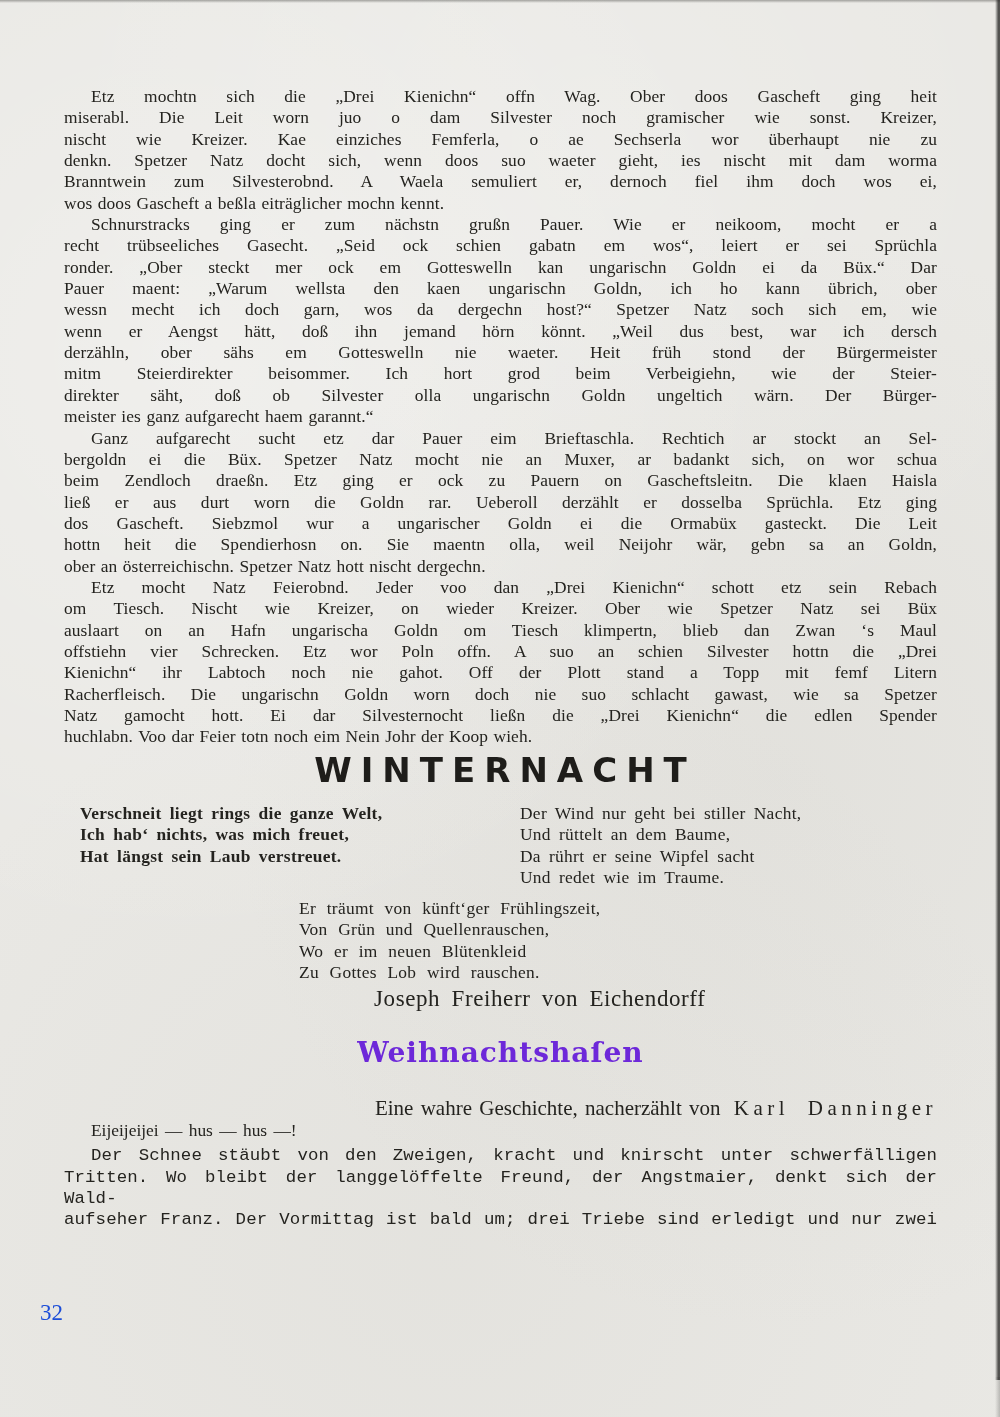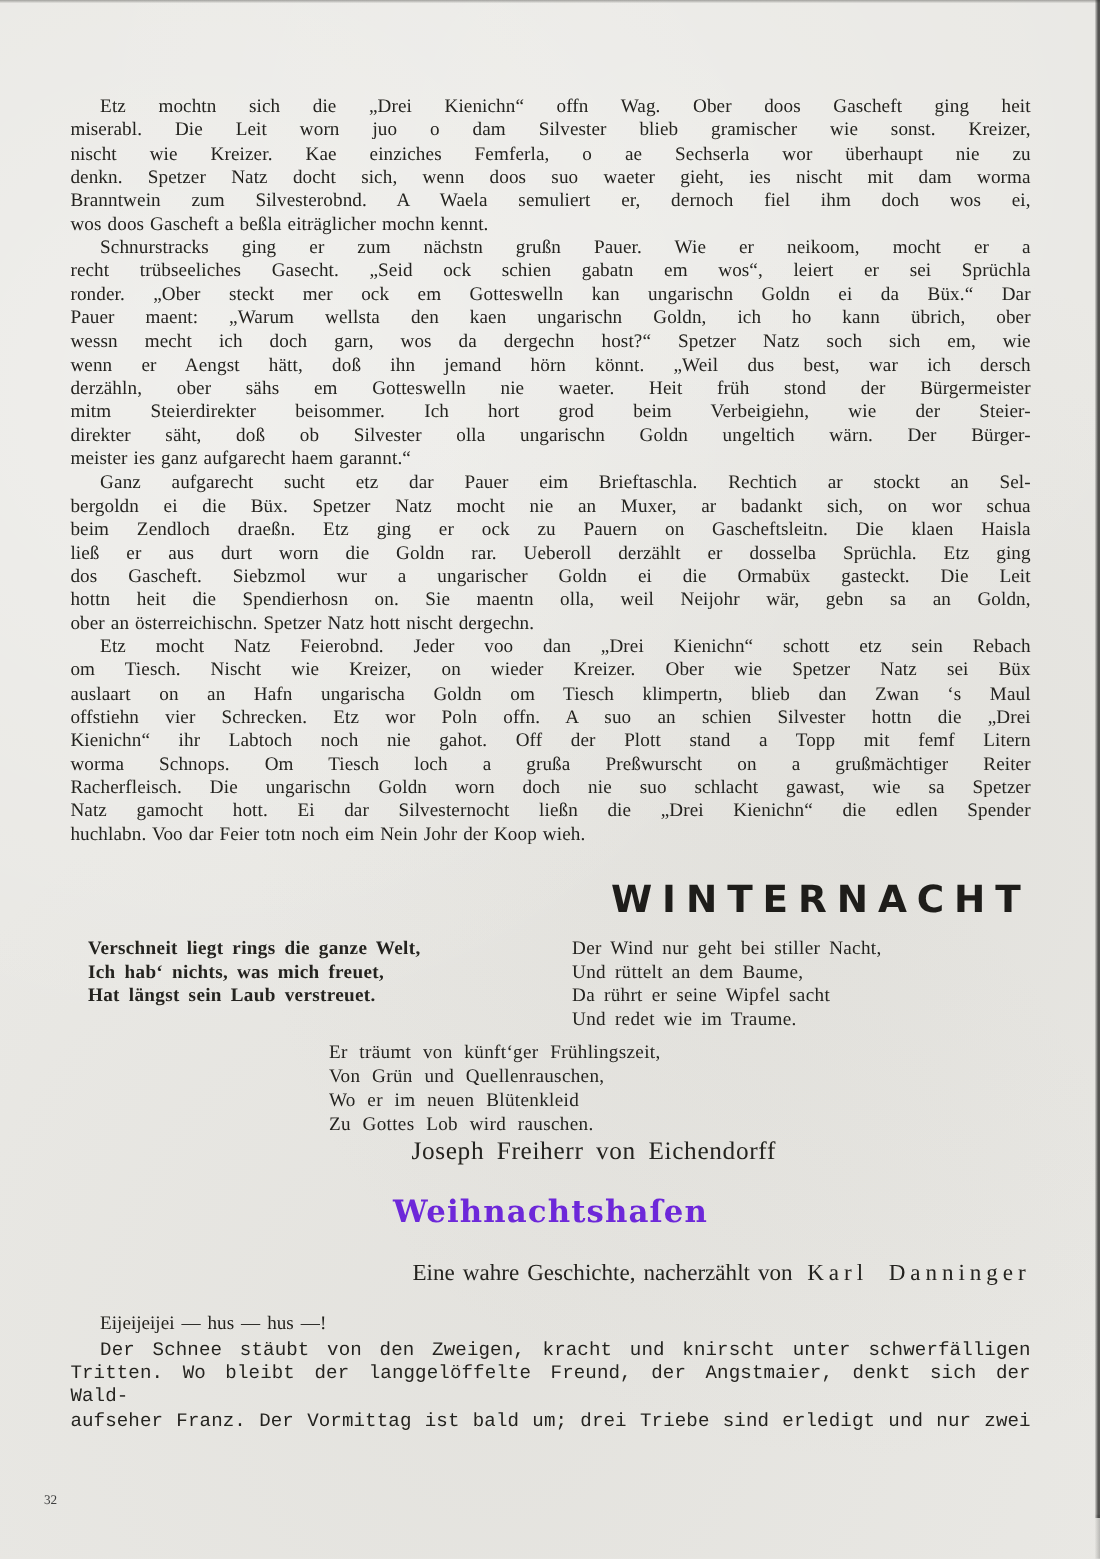--- a/index.html
+++ b/index.html
@@ -32,22 +32,22 @@
   .line.indent{text-indent:27px;}
   .line.last{text-align-last:left;}
 
   .poemline{
     font-size:17.4px;line-height:21.5px;
     text-align:left;text-align-last:left;
     word-spacing:3.5px;letter-spacing:.3px;
   }
 
   .heading-winternacht{
-    margin-top:27px;height:46px;
-    text-align:right;
+    height:46px;
+    text-align:center;
     font-family:"DejaVu Sans","Liberation Sans",sans-serif;
     font-weight:700;font-size:34px;line-height:44px;
     letter-spacing:9px;text-indent:9px;
     color:#1e1d1a;
   }
   .poem-columns{display:flex;margin-top:9px;}
   .poem-col-left{width:456px;padding-left:16px;box-sizing:border-box;font-weight:bold;}
   .poem-col-right{width:417px;}
   .poem-center{margin-top:9px;padding-left:235px;}
   .poem-center .poemline{word-spacing:6px;}
@@ -65,45 +65,45 @@
     letter-spacing:1px;color:#6d28d9;
   }
   .subtitle{
     margin-top:24px;
     text-align:right;
     font-size:21px;line-height:21.5px;
     word-spacing:2px;
   }
   .subtitle .author{letter-spacing:4.5px;word-spacing:9px;padding-left:6px;}
   .exclamation{
-    margin-top:24px;
+    margin-top:0;
     font-size:17.4px;line-height:21.5px;
     text-indent:27px;word-spacing:2px;
   }
   .para{margin:0;}
   .para-final{margin-top:4px;font-family:Liberation Mono, monospace;}
 
   .page-number{
-    position:absolute;left:40px;top:1356px;
-    font-size:12px;color:#404040;
+    position:absolute;left:40px;top:1300px;
+    font-size:23px;color:#1d4ed8;
   }
 </style>
 </head>
 <body>
 
 <div class="page">
   <div class="edge-top"></div>
   <div class="edge-right"></div>
   <div class="edge-bottom-right"></div>
 
   <div class="content">
 
     <div class="para">
         <div class="line indent">Etz mochtn sich die „Drei Kienichn“ offn Wag. Ober doos Gascheft ging heit</div>
-        <div class="line">miserabl. Die Leit worn juo o dam Silvester blieb gramischer wie sonst. Kreizer,</div>
+        <div class="line">miserabl. Die Leit worn juo o dam Silvester noch gramischer wie sonst. Kreizer,</div>
         <div class="line">nischt wie Kreizer. Kae einziches Femferla, o ae Sechserla wor überhaupt nie zu</div>
         <div class="line">denkn. Spetzer Natz docht sich, wenn doos suo waeter gieht, ies nischt mit dam worma</div>
         <div class="line">Branntwein zum Silvesterobnd. A Waela semuliert er, dernoch fiel ihm doch wos ei,</div>
         <div class="line last">wos doos Gascheft a beßla eiträglicher mochn kennt.</div>
       </div>
     <div class="para">
         <div class="line indent">Schnurstracks ging er zum nächstn grußn Pauer. Wie er neikoom, mocht er a</div>
         <div class="line">recht trübseeliches Gasecht. „Seid ock schien gabatn em wos“, leiert er sei Sprüchla</div>
         <div class="line">ronder. „Ober steckt mer ock em Gotteswelln kan ungarischn Goldn ei da Büx.“ Dar</div>
         <div class="line">Pauer maent: „Warum wellsta den kaen ungarischn Goldn, ich ho kann übrich, ober</div>
@@ -122,21 +122,20 @@
         <div class="line">dos Gascheft. Siebzmol wur a ungarischer Goldn ei die Ormabüx gasteckt. Die Leit</div>
         <div class="line">hottn heit die Spendierhosn on. Sie maentn olla, weil Neijohr wär, gebn sa an Goldn,</div>
         <div class="line last">ober an österreichischn. Spetzer Natz hott nischt dergechn.</div>
       </div>
     <div class="para">
         <div class="line indent">Etz mocht Natz Feierobnd. Jeder voo dan „Drei Kienichn“ schott etz sein Rebach</div>
         <div class="line">om Tiesch. Nischt wie Kreizer, on wieder Kreizer. Ober wie Spetzer Natz sei Büx</div>
         <div class="line">auslaart on an Hafn ungarischa Goldn om Tiesch klimpertn, blieb dan Zwan ‘s Maul</div>
         <div class="line">offstiehn vier Schrecken. Etz wor Poln offn. A suo an schien Silvester hottn die „Drei</div>
         <div class="line">Kienichn“ ihr Labtoch noch nie gahot. Off der Plott stand a Topp mit femf Litern</div>
-        <div class="line">worma Schnops. Om Tiesch loch a grußa Preßwurscht on a grußmächtiger Reiter</div>
         <div class="line">Racherfleisch. Die ungarischn Goldn worn doch nie suo schlacht gawast, wie sa Spetzer</div>
         <div class="line">Natz gamocht hott. Ei dar Silvesternocht ließn die „Drei Kienichn“ die edlen Spender</div>
         <div class="line last">huchlabn. Voo dar Feier totn noch eim Nein Johr der Koop wieh.</div>
       </div>
 
     <div class="heading-winternacht">WINTERNACHT</div>
 
     <div class="poem-columns">
       <div class="poem-col-left">
           <div class="poemline">Verschneit liegt rings die ganze Welt,</div>

